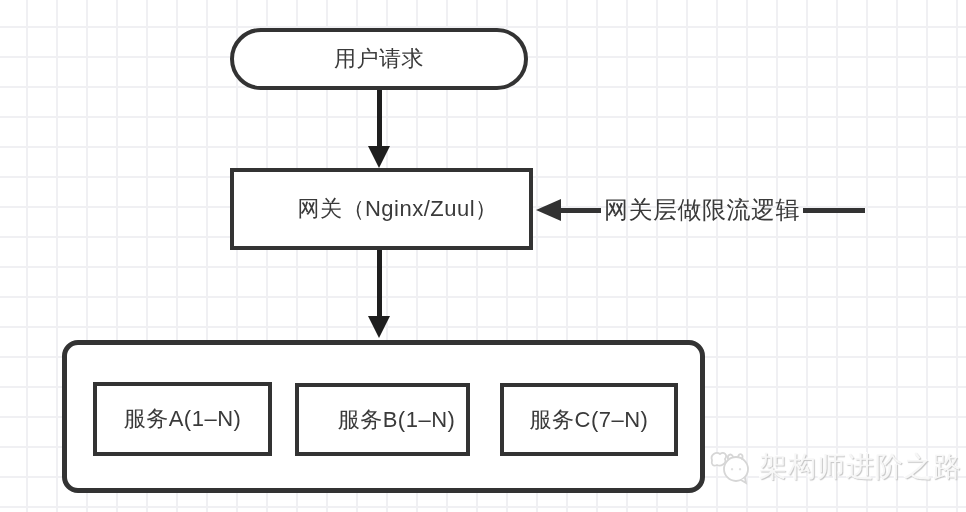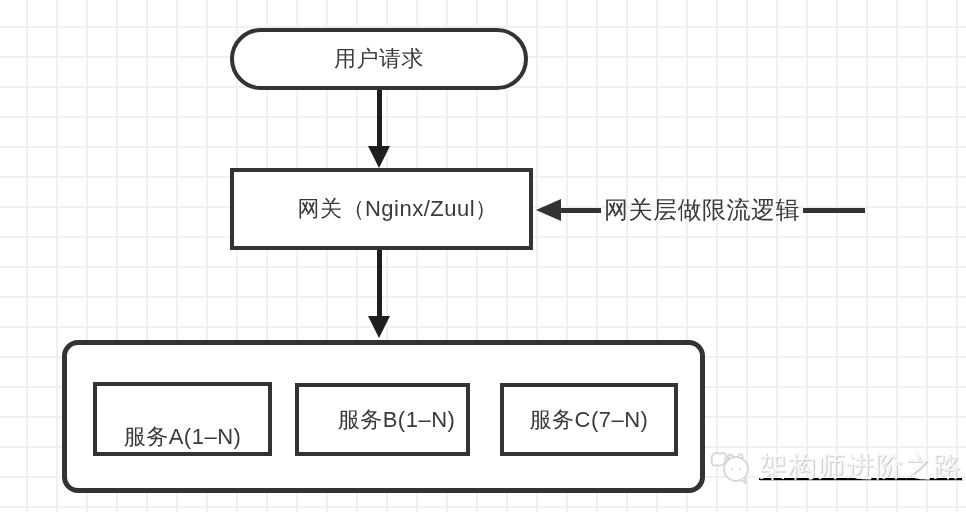--- a/index.html
+++ b/index.html
@@ -28,21 +28,21 @@
     color:var(--text);font-size:22px;letter-spacing:0.5px;
   }
   .pill{left:230px;top:28px;width:298px;height:62px;border-radius:31px;}
   .gateway{left:230px;top:168px;width:303px;height:82px;padding-left:32px;}
   .group{
     position:absolute;box-sizing:border-box;background:#fff;
     border:5px solid var(--border);border-radius:16px;
     left:62px;top:340px;width:643px;height:153px;
   }
   .service{position:absolute;border-width:4px;}
-  .service.a{left:26px;top:37px;width:179px;height:74px;align-items:flex-end;}
+  .service.a{left:26px;top:37px;width:179px;height:74px;}
   .service.b{left:228px;top:38px;width:175px;height:73px;padding-left:28px;}
   .service.c{left:433px;top:38px;width:178px;height:73px;}
   .vline{position:absolute;width:5px;background:var(--arrow);}
   .vline.a1{left:377px;top:90px;height:58px;}
   .vline.a2{left:377px;top:250px;height:68px;}
   .tri-down{
     position:absolute;width:0;height:0;
     border-left:11px solid transparent;border-right:11px solid transparent;
     border-top:22px solid var(--arrow);
   }
@@ -59,21 +59,21 @@
   }
   .hline{height:5px;background:var(--border);}
   .hline.short{width:40px;}
   .hline.long{width:62px;}
   .ann-text{
     font-size:24px;color:var(--text);white-space:nowrap;
     margin:0 3px;letter-spacing:0.5px;
   }
   .watermark{
     position:absolute;left:708px;top:444px;
-    display:flex;align-items:center;gap:5px;text-decoration:underline;
+    display:flex;align-items:center;gap:5px;
   }
   .wm-text{
     font-size:28px;letter-spacing:1px;white-space:nowrap;
     color:#f7f7f7;
     text-shadow:1px 1px 1px #c4c4c4, -1px -1px 0 #ffffff;
   }
 </style>
 </head>
 <body>
 

